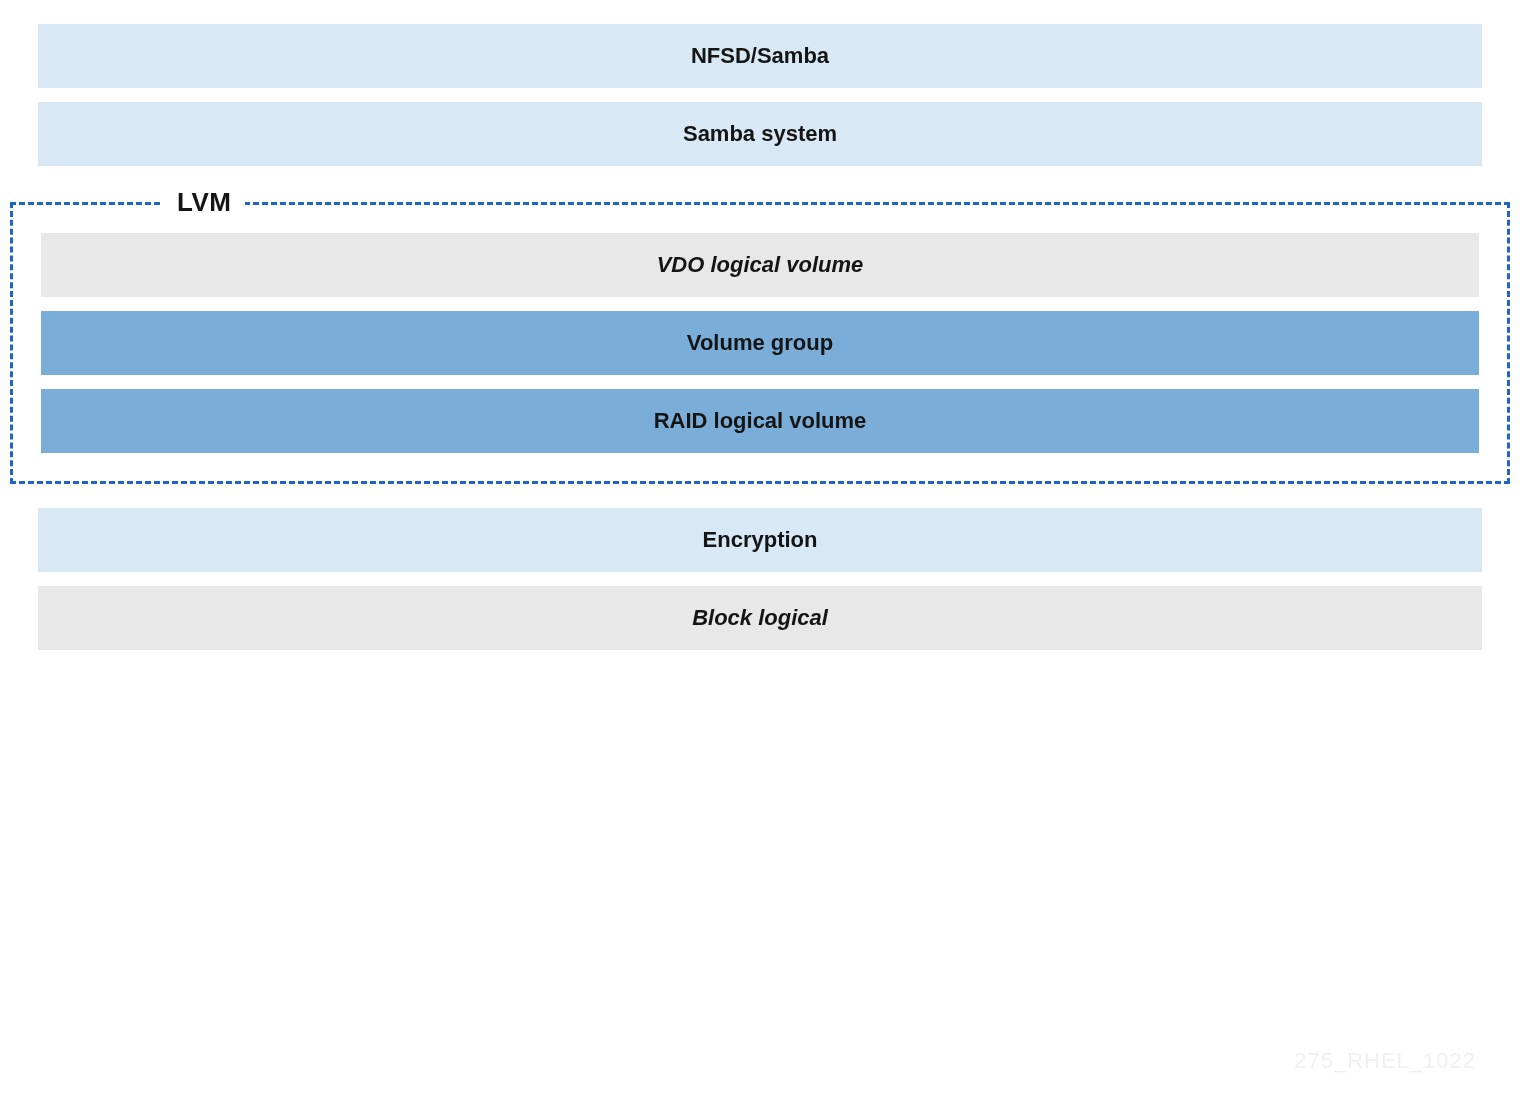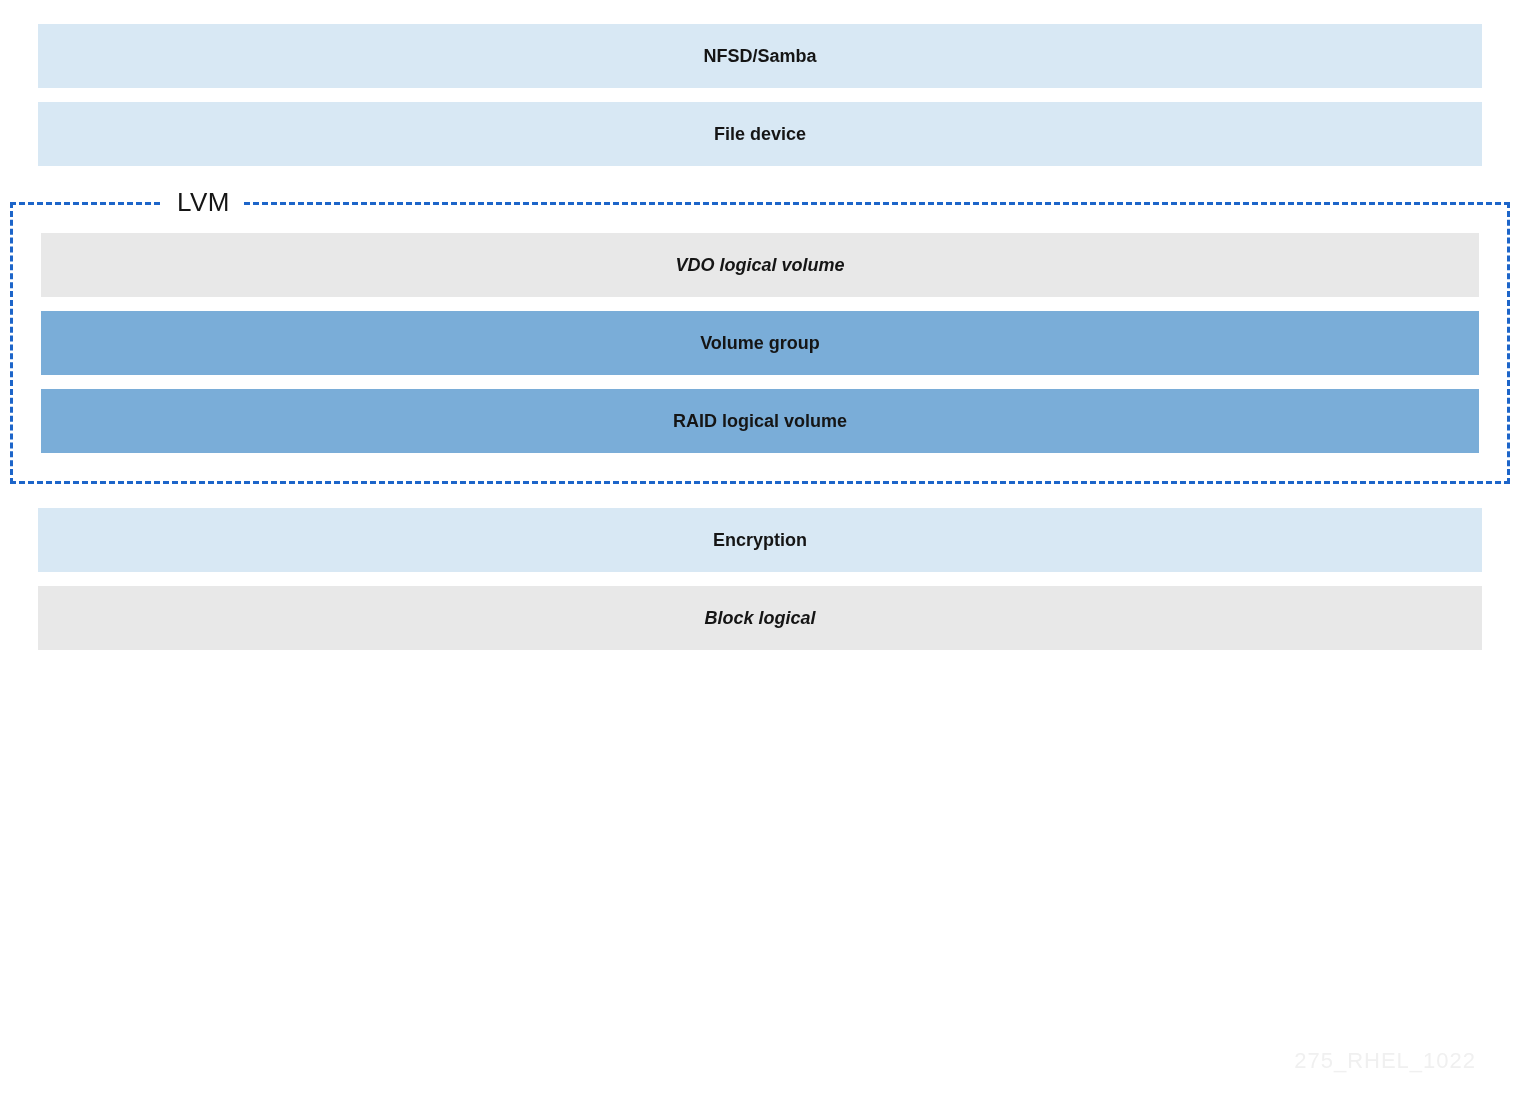--- a/index.html
+++ b/index.html
@@ -13,21 +13,21 @@
       width: 1520px;
       height: 1102px;
       position: relative;
       padding: 24px 38px;
     }
     .layer {
       width: 100%;
       display: flex;
       align-items: center;
       justify-content: center;
-      font-size: 18px;
+      font-size: 22px;
       font-weight: 600;
       color: #151515;
       margin-bottom: 14px;
       height: 64px;
     }
     .layer-lightblue {
       background-color: #d8e8f4;
     }
     .layer-gray {
       background-color: #e8e8e8;
@@ -45,21 +45,21 @@
       margin-left: -28px;
       margin-right: -28px;
     }
     .lvm-label {
       position: absolute;
       top: -18px;
       left: 150px;
       background: #ffffff;
       padding: 0 14px;
       font-size: 26px;
-      font-weight: 400;
+      font-weight: 700;
       color: #151515;
       letter-spacing: 0.5px;
     }
     .watermark {
       position: absolute;
       bottom: 28px;
       right: 44px;
       color: #f0f0f0;
       font-size: 22px;
       font-weight: 400;
@@ -67,21 +67,21 @@
     }
   </style>
 </head>
 <body>
 
 <div class="layer layer-lightblue">
   <span>NFSD/Samba</span>
 </div>
 
 <div class="layer layer-lightblue">
-  <span>File device</span>
+  <span>Samba system</span>
 </div>
 
 <div class="lvm-group">
   <div class="lvm-label">LVM</div>
 
   <div class="layer layer-gray">
     <span>VDO logical volume</span>
   </div>
 
 

